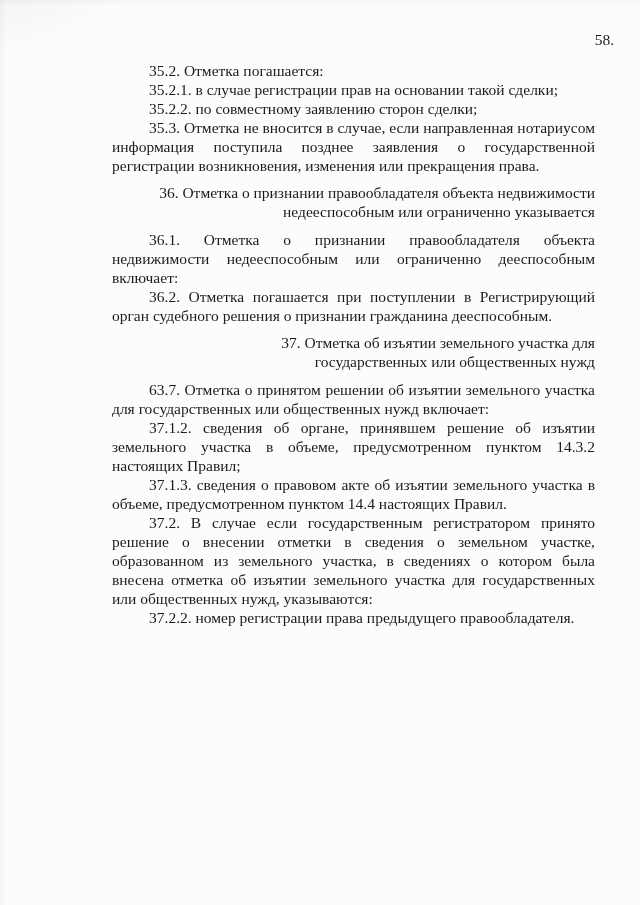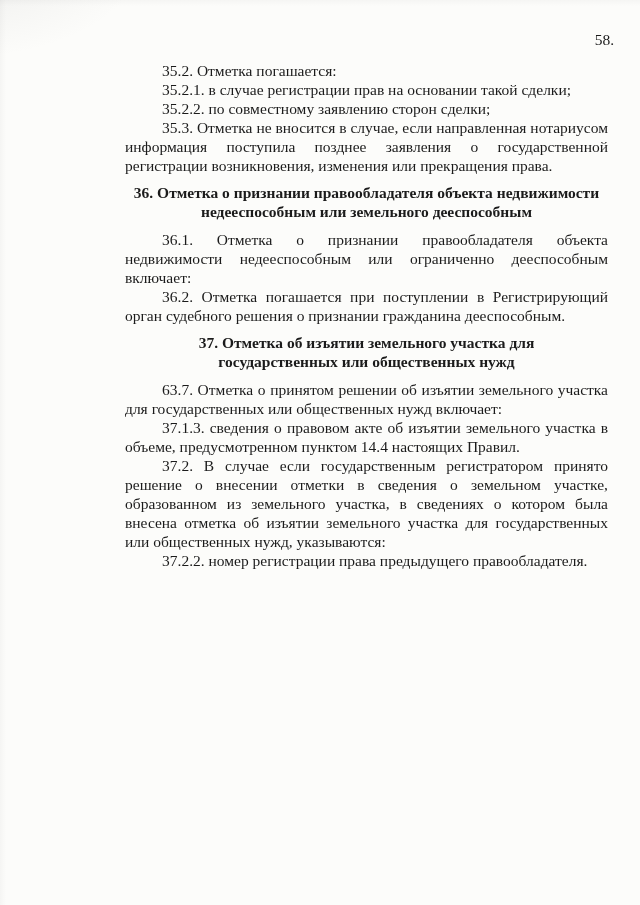--- a/index.html
+++ b/index.html
@@ -27,32 +27,32 @@
   .page-number {
     position: absolute;
     top: 30px;
     right: 26px;
     font-size: 15.5px;
     line-height: 19px;
   }
   .text-block {
     position: absolute;
     top: 61px;
-    left: 125px;
+    left: 112px;
     width: 483px;
   }
   .para {
     margin: 0;
     text-align: justify;
     text-indent: 37px;
   }
   .heading {
     margin: 8px 0 9px 0;
-    font-weight: bold;
-    text-align: center;
+    font-weight: normal;
+    text-align: right;
   }
   .heading-line {
     display: block;
   }
 </style>
 </head>
 <body>
 
 <div class="page">
 
@@ -60,30 +60,31 @@
 
   <div class="text-block">
 
     <p class="para">35.2. Отметка погашается:</p>
     <p class="para">35.2.1. в случае регистрации прав на основании такой сделки;</p>
     <p class="para">35.2.2. по совместному заявлению сторон сделки;</p>
     <p class="para">35.3. Отметка не вносится в случае, если направленная нотариусом информация поступила позднее заявления о государственной регистрации возникновения, изменения или прекращения права.</p>
 
     <div class="heading">
       <span class="heading-line">36. Отметка о признании правообладателя объекта недвижимости</span>
-      <span class="heading-line">недееспособным или земельного дееспособным</span>
+      <span class="heading-line">недееспособным или ограниченно указывается</span>
     </div>
 
     <p class="para">36.1. Отметка о признании правообладателя объекта недвижимости недееспособным или ограниченно дееспособным включает:</p>
     <p class="para">36.2. Отметка погашается при поступлении в Регистрирующий орган судебного решения о признании гражданина дееспособным.</p>
 
     <div class="heading">
       <span class="heading-line">37. Отметка об изъятии земельного участка для</span>
       <span class="heading-line">государственных или общественных нужд</span>
     </div>
 
     <p class="para">63.7. Отметка о принятом решении об изъятии земельного участка для государственных или общественных нужд включает:</p>
+    <p class="para">37.1.2. сведения об органе, принявшем решение об изъятии земельного участка в объеме, предусмотренном пунктом 14.3.2 настоящих Правил;</p>
     <p class="para">37.1.3. сведения о правовом акте об изъятии земельного участка в объеме, предусмотренном пунктом 14.4 настоящих Правил.</p>
     <p class="para">37.2. В случае если государственным регистратором принято решение о внесении отметки в сведения о земельном участке, образованном из земельного участка, в сведениях о котором была внесена отметка об изъятии земельного участка для государственных или общественных нужд, указываются:</p>
     <p class="para">37.2.2. номер регистрации права предыдущего правообладателя.</p>
 
   </div>
 </div>
 
 </body></html>

